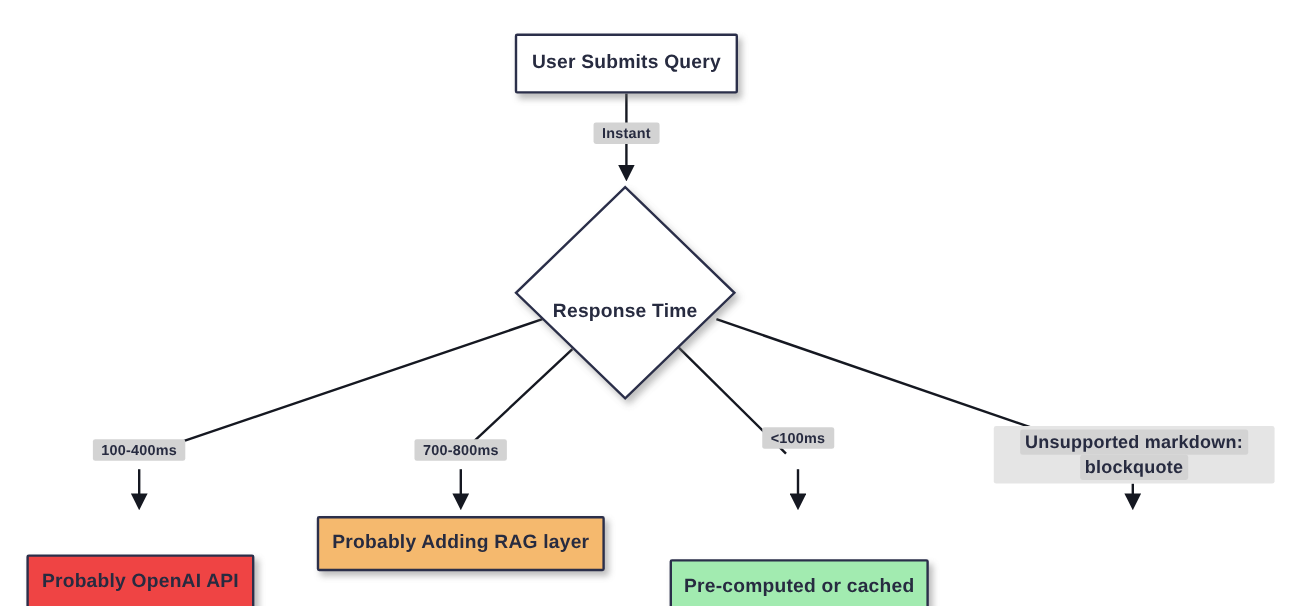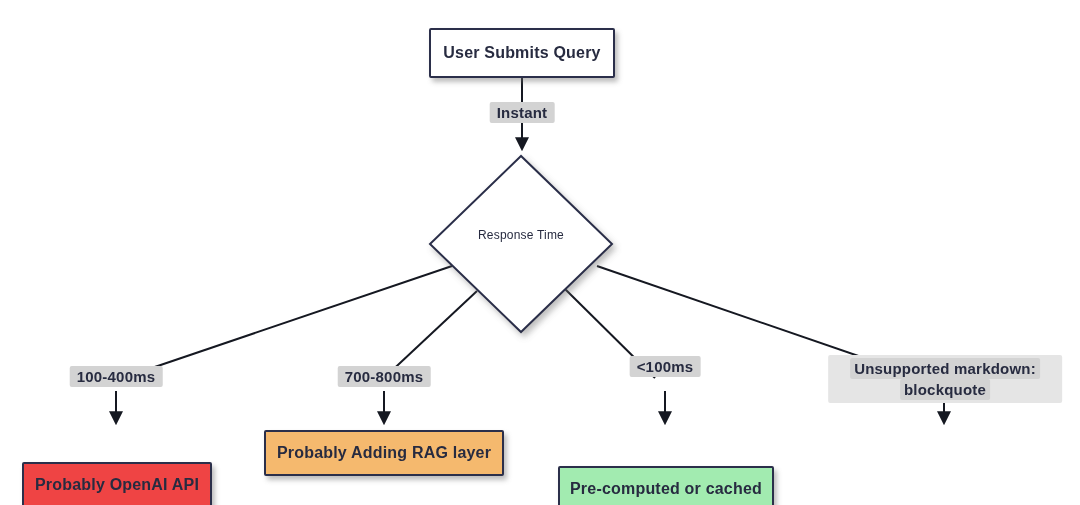--- a/index.html
+++ b/index.html
@@ -21,28 +21,28 @@
     text-align:center;white-space:nowrap;
   }
   .node-top{left:429px;top:28px;width:186px;height:50px;}
   .outcome{top:430px;height:46px;}
   .outcome-1{left:22px;width:190px;}
   .outcome-2{left:264px;width:240px;}
   .outcome-3{left:558px;width:216px;margin-top:36px;}
   .outcome-4{left:826px;width:236px;}
 
   .diamond-text{
-    position:absolute;left:521px;top:235px;transform:translate(-50%,-50%);
-    font-size:12px;font-weight:400;letter-spacing:.2px;white-space:nowrap;
+    position:absolute;left:521px;top:260px;transform:translate(-50%,-50%);
+    font-size:16px;font-weight:700;letter-spacing:.2px;white-space:nowrap;
   }
 
   .edge-label{
     position:absolute;transform:translateX(-50%);
     background:#d3d3d3;border-radius:2px;
-    padding:2px 7px;font-size:15px;font-weight:700;letter-spacing:.2px;
+    padding:2px 7px;font-size:12px;font-weight:700;letter-spacing:.2px;
     white-space:nowrap;
   }
   .lbl-instant{left:522px;top:102px;}
   .lbl-b1{left:116px;top:366px;}
   .lbl-b2{left:384px;top:366px;}
   .lbl-b3{left:665px;top:356px;}
 
   .edge-label-multi{
     position:absolute;left:945px;top:355px;transform:translateX(-50%);
     background:#e5e5e5;border-radius:2px;padding:3px 22px;

